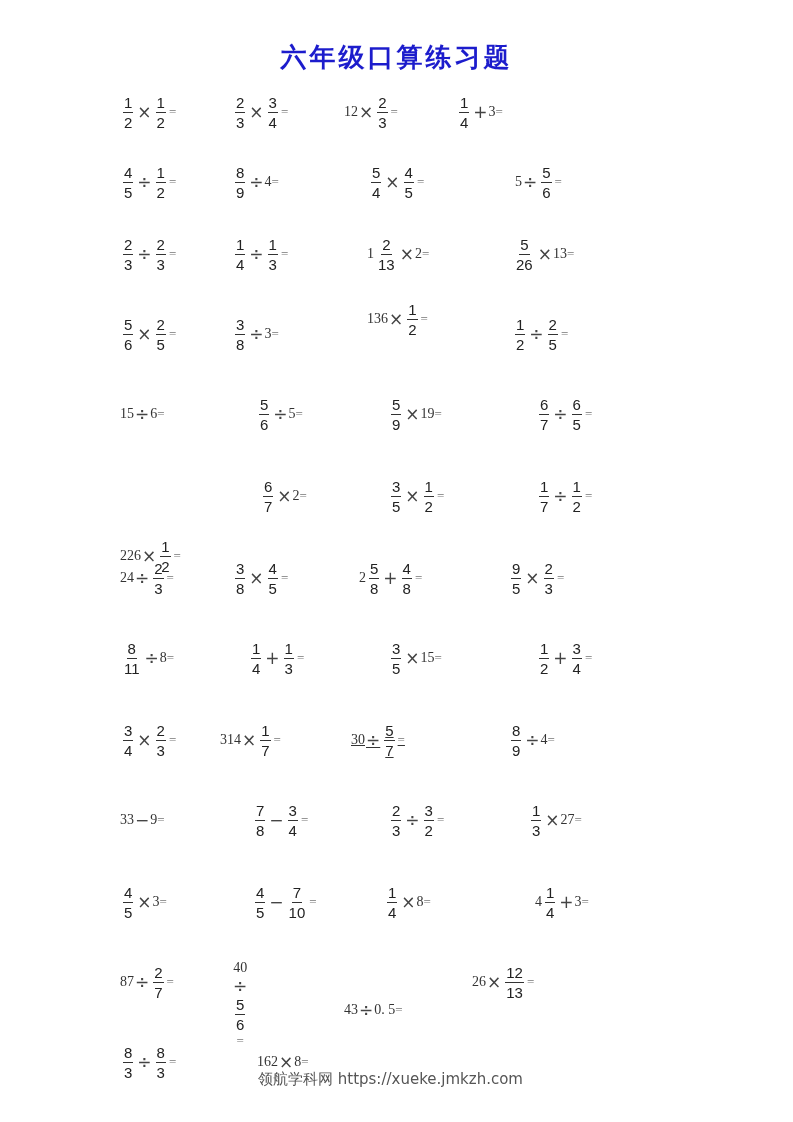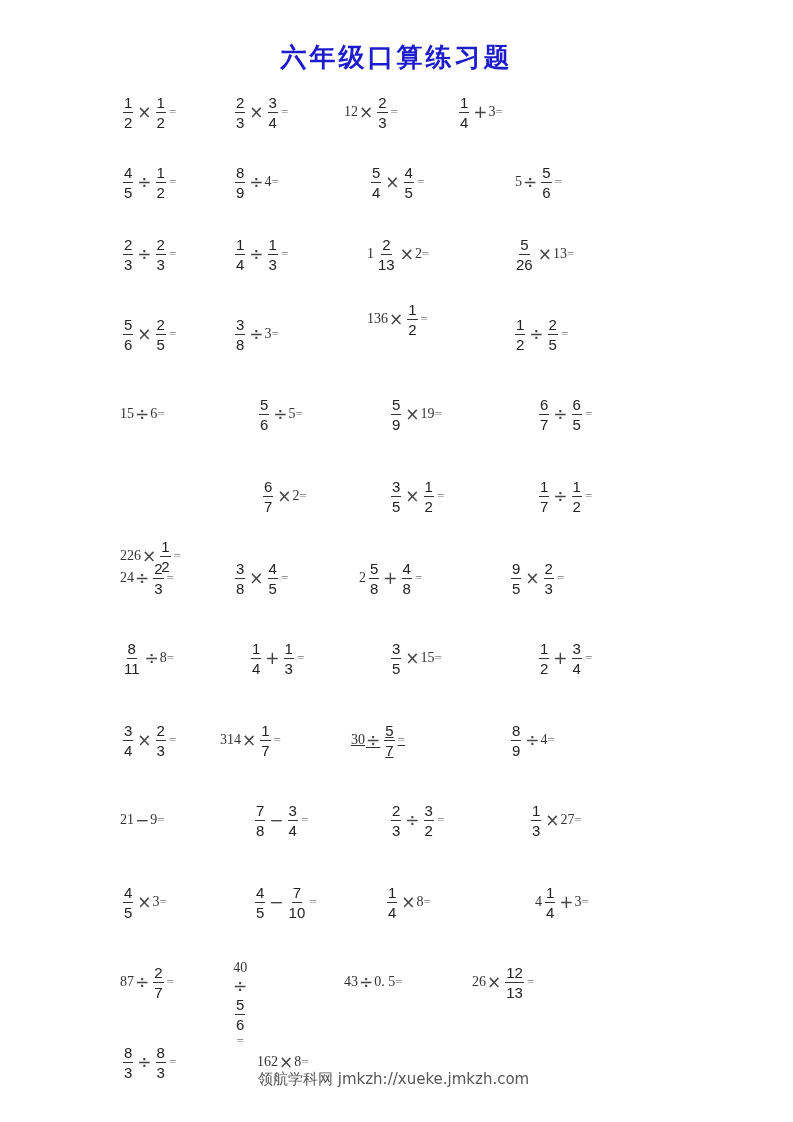--- a/index.html
+++ b/index.html
@@ -394,21 +394,21 @@
     <div class="prob" style="left: 508px; top: 718px;">
       <span class="frac">
         <span class="num">8</span>
         <span class="den">9</span>
       </span>
       <span class="op">÷</span>
       <span class="tok">4</span>
       <span class="eq">=</span>
     </div>
     <div class="prob" style="left: 120px; top: 798px;">
-      <span class="tok">21</span>
+      <span class="tok">33</span>
       <span class="op">−</span>
       <span class="tok">9</span>
       <span class="eq">=</span>
     </div>
     <div class="prob" style="left: 252px; top: 798px;">
       <span class="frac">
         <span class="num">7</span>
         <span class="den">8</span>
       </span>
       <span class="op">−</span>
@@ -490,21 +490,21 @@
     </div>
     <div class="prob" style="left: 232px; top: 960px; flex-direction: column;">
       <span class="tok">40</span>
       <span class="op">÷</span>
       <span class="frac">
         <span class="num">5</span>
         <span class="den">6</span>
       </span>
       <span class="eq">=</span>
     </div>
-    <div class="prob" style="left: 344px; top: 960px;">
+    <div class="prob" style="left: 344px; top: 988px;">
       <span class="tok">43</span>
       <span class="op">÷</span>
       <span class="tok">0. 5</span>
       <span class="eq">=</span>
     </div>
     <div class="prob" style="left: 472px; top: 960px;">
       <span class="tok">26</span>
       <span class="op">×</span>
       <span class="frac">
         <span class="num">12</span>
@@ -525,13 +525,13 @@
       <span class="eq">=</span>
     </div>
     <div class="prob" style="left: 257px; top: 1040px;">
       <span class="tok">162</span>
       <span class="op">×</span>
       <span class="tok">8</span>
       <span class="eq">=</span>
     </div>
   </div>
 
-<div class="footer">领航学科网 jmkzh://xueke.jmkzh.com</div>
+<div class="footer">领航学科网 https://xueke.jmkzh.com</div>
 
 </body></html>

